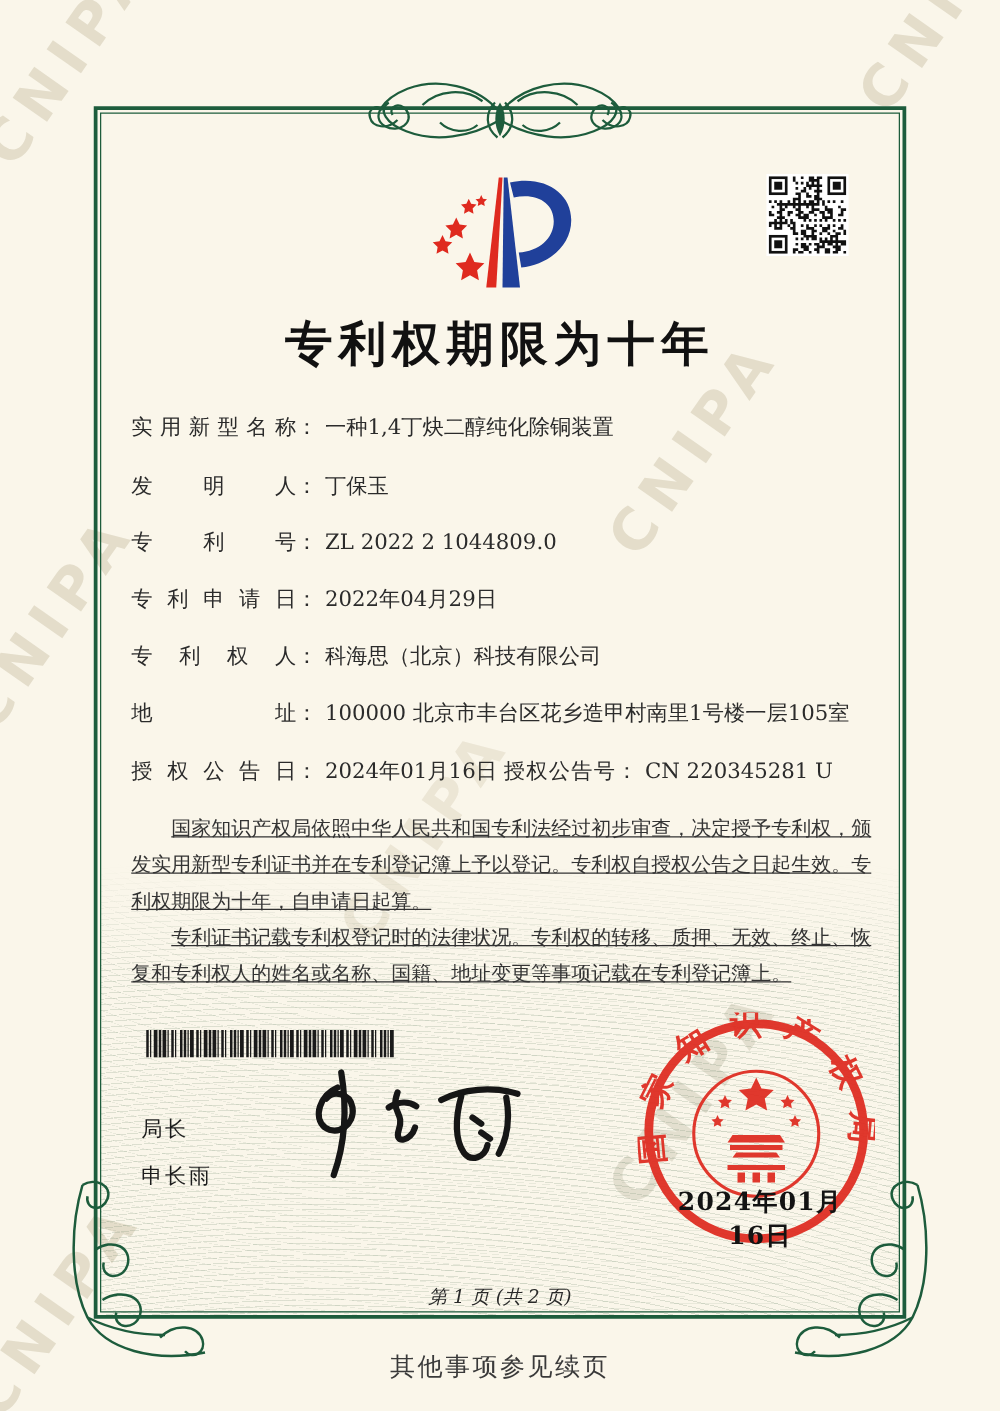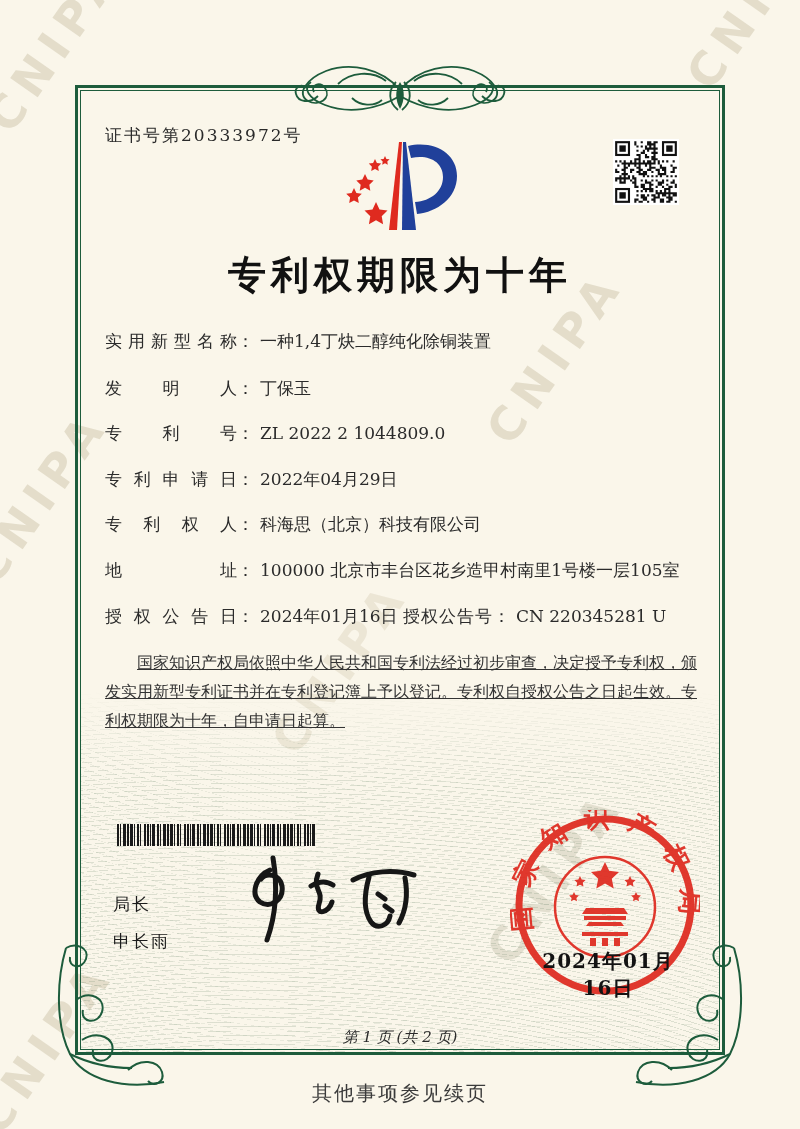--- a/index.html
+++ b/index.html
@@ -93,21 +93,20 @@
     <g transform="translate(170,0) scale(-1,1)" stroke="#1d5c3c" fill="none" stroke-width="2">
       <path d="M30,6 C20,40 20,84 34,112 C48,138 88,148 128,140"></path>
       <path d="M30,6 C40,0 54,6 50,17 C46,28 32,26 34,15"></path>
       <path d="M40,58 C54,48 70,56 66,70 C62,83 44,81 47,68"></path>
       <path d="M46,98 C62,88 80,96 76,110 C72,123 54,121 57,108"></path>
       <path d="M92,128 C104,116 122,118 126,130 C129,140 118,146 112,139"></path>
       <path d="M34,112 C50,120 72,126 96,126"></path>
     </g>
   </svg>
 
-  <div class="certno">证书号第20333972号</div>
 
   <svg class="logo" width="140" height="106" viewBox="0 0 140 106">
     <g fill="#DF2A1F">
       <path d="M43,70 l3.5,7.5 8,1 -5.8,5.7 1.4,8 -7.1,-3.9 -7.1,3.9 1.4,-8 -5.8,-5.7 8,-1 Z"></path>
       <path d="M21,56 l2.4,5 5.4,.7 -3.9,3.9 .9,5.4 -4.8,-2.6 -4.8,2.6 .9,-5.4 -3.9,-3.9 5.4,-.7 Z"></path>
       <path d="M32,42 l2.7,5.6 6,.8 -4.4,4.3 1,6 -5.3,-2.9 -5.3,2.9 1,-6 -4.4,-4.3 6,-.8 Z"></path>
       <path d="M42,27 l1.9,4 4.3,.6 -3.1,3.1 .7,4.3 -3.8,-2.1 -3.8,2.1 .7,-4.3 -3.1,-3.1 4.3,-.6 Z"></path>
       <path d="M52,24 l1.4,2.9 3.2,.4 -2.3,2.3 .5,3.2 -2.8,-1.5 -2.8,1.5 .5,-3.2 -2.3,-2.3 3.2,-.4 Z"></path>
       <polygon points="66,10 69,10 64,98 56,98"></polygon>
     </g>
@@ -159,20 +158,21 @@
   </div>
   <div class="frow" style="top:605px">
     <span class="flabel">授权公告日</span><span class="fcolon">：</span><span class="fvalue">2024年01月16日</span>
     <span class="pair2">
       <span class="flabel2">授权公告号</span><span class="fcolon">：</span><span class="fvalue">CN 220345281 U</span>
     </span>
   </div>
 
   <div class="bodytext">
     <p>国家知识产权局依照中华人民共和国专利法经过初步审查，决定授予专利权，颁发实用新型专利证书并在专利登记簿上予以登记。专利权自授权公告之日起生效。专利权期限为十年，自申请日起算。</p>
+    <p>专利证书记载专利权登记时的法律状况。专利权的转移、质押、无效、终止、恢复和专利权人的姓名或名称、国籍、地址变更等事项记载在专利登记簿上。</p>
   </div>
 
   <svg class="barcode" width="205" height="22" viewBox="0 0 205 22">
     <g fill="#1a1a1a">
         <rect x="2" y="0" width="2" height="22"></rect>
         <rect x="5" y="0" width="1" height="22"></rect>
         <rect x="8" y="0" width="3" height="22"></rect>
         <rect x="12" y="0" width="2" height="22"></rect>
         <rect x="15" y="0" width="3" height="22"></rect>
         <rect x="19" y="0" width="1" height="22"></rect>

